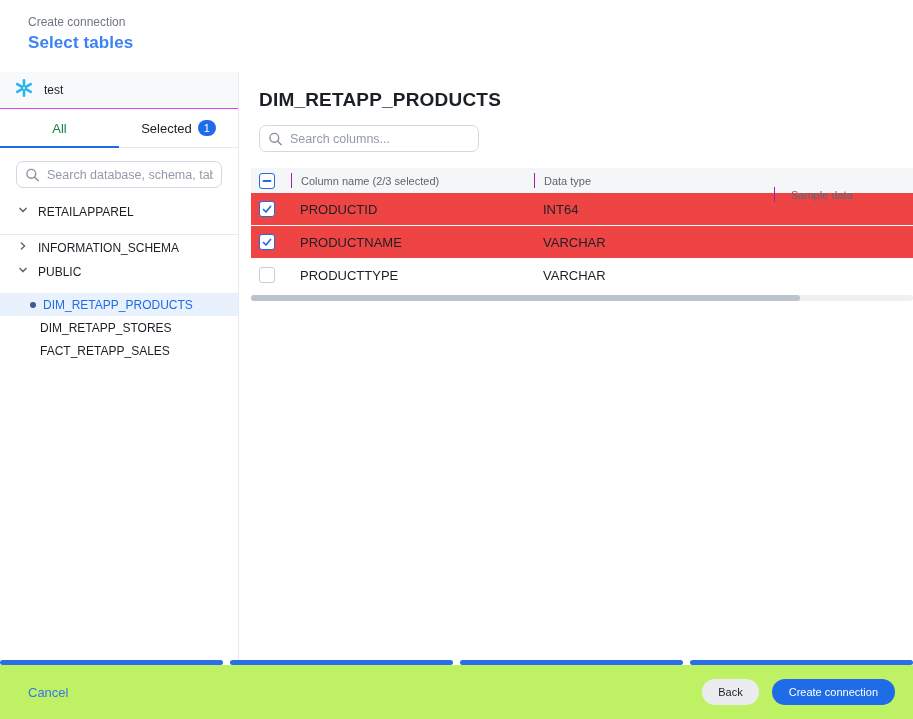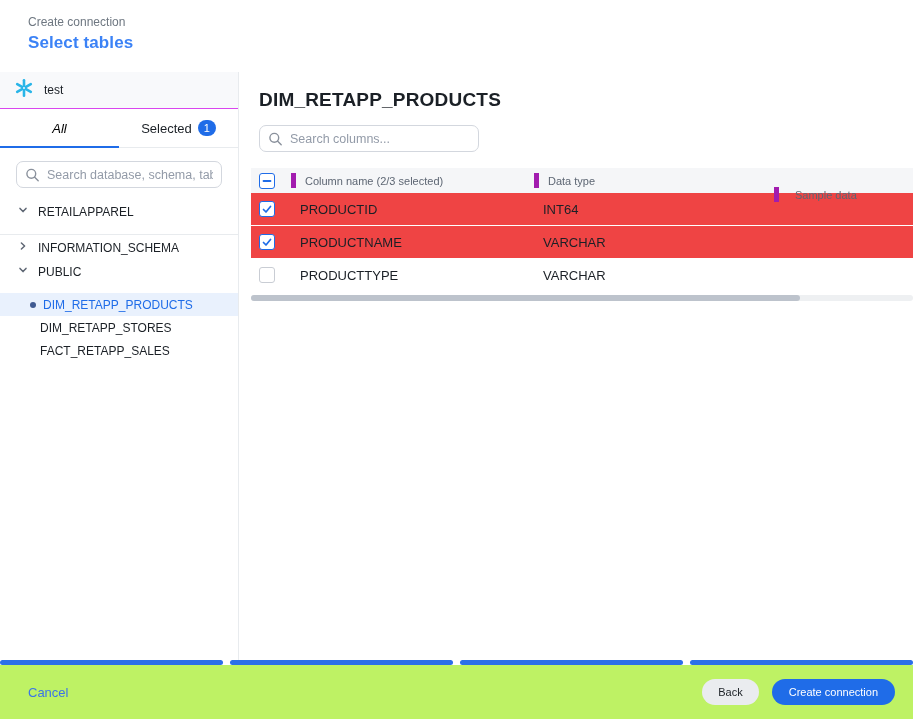--- a/index.html
+++ b/index.html
@@ -12,21 +12,21 @@
   .page-header { position:absolute; top:0; left:0; right:0; height:72px; background:#fff; padding:15px 0 0 28px; }
   .eyebrow { font-size:12px; color:#6e7781; }
   .page-title { font-size:17px; font-weight:700; color:#3b82f6; margin-top:4px; letter-spacing:0.1px; }
 
   
   .sidebar { position:absolute; left:0; top:72px; width:239px; bottom:59px; background:#fff; border-right:1px solid #e8ebee; overflow:hidden; }
   .conn-row { height:37px; background:#f8f9fb; border-bottom:1px solid #d946ef; display:flex; align-items:center; gap:10px; padding:0 14px; }
   .conn-name { font-size:12px; color:#1b2026; }
   .tabs { display:flex; height:39px; border-bottom:1px solid #e8ebee; }
   .tab { flex:1; display:flex; align-items:center; justify-content:center; gap:6px; font-size:13px; color:#1b2026; position:relative; cursor:pointer; }
-  .tab.active { color:#000000;font-style:italic; }
+  .tab.active { color:#15803d; }
   .tab.active::after { content:''; position:absolute; bottom:-1px; left:0; right:0; height:2px; background:#1f6ce8; }
   .badge { min-width:18px; height:16px; background:#1f6ce8; color:#fff; font-size:11px; border-radius:8px; display:flex; align-items:center; justify-content:center; padding:0 4px; }
   .search-wrap { position:relative; }
   .sidebar .search-wrap { margin:13px 16px 0 16px; }
   .search-wrap input { width:100%; height:27px; border:1px solid #d3d7de; border-radius:7px; background:#fff; padding:0 8px 0 30px; font-size:12.5px; font-family:"Liberation Sans", sans-serif; color:#1b2026; outline:none; }
   .search-wrap input::placeholder { color:#939ba8; }
   .search-wrap .mag { position:absolute; left:9px; top:50%; transform:translateY(-50%); width:15px; height:15px; }
   .tree { margin-top:17px; font-size:12px; }
   .tree-row { display:flex; align-items:flex-start; gap:10px; height:24px; padding-left:18px; cursor:pointer; }
   .tree-divider { height:1px; background:#e8ebee; margin:5px 0 6px 0; }
@@ -41,21 +41,21 @@
   .main-title { font-size:19px; font-weight:700; letter-spacing:0.2px; color:#1b2026; margin:17px 0 0 19px; }
   .main .search-wrap { width:220px; margin:14px 4px 0 19px; }
   .col-table { margin:16px 0 0 11px; }
   .thead { display:flex; align-items:center; height:25px; background:#f5f6f8; font-size:11px; color:#5d6673; }
   .trow { display:flex; align-items:center; height:33px; font-size:13px; color:#1b2026; border-bottom:1px solid #fff; }
   .trow.checked { background:#ef4444; }
   .c-check { width:40px; flex:none; display:flex; align-items:center; padding-left:8px; }
   .c-name { width:243px; flex:none; padding-left:9px; }
   .c-type { width:240px; flex:none; padding-left:9px; }
   .c-sample { flex:1; padding-left:16px;margin-top:28px; }
-  .thead .c-name, .thead .c-type, .thead .c-sample { border-left:5px solid #a21caf; height:15px; display:flex; align-items:center; }
+  .thead .c-name, .thead .c-type, .thead .c-sample { border-left:1px solid #a21caf; height:15px; display:flex; align-items:center; }
   .cbx { width:16px; height:16px; border-radius:3px; background:#fff; border:1.5px solid #c9cdd4; display:flex; align-items:center; justify-content:center; cursor:pointer; }
   .cbx.on { border-color:#1f6ce8; }
   .hscroll { margin:3px 0 0 11px; height:6px; background:#eef0f2; border-radius:3px; }
   .hscroll .thumb { height:6px; width:83%; background:#bdc3cc; border-radius:3px; }
 
   
   .stepper { position:absolute; left:0; right:0; top:660px; height:5px; display:flex; gap:7px; }
   .stepper .seg { flex:1; background:#2b6fe8; border-radius:3px; }
   .footer { position:absolute; left:0; right:0; top:665px; bottom:0; background:#bef264; display:flex; align-items:center; padding:0 18px 0 28px; }
   .link { color:#3b74e8; font-size:13px; cursor:pointer; text-decoration:none; }

